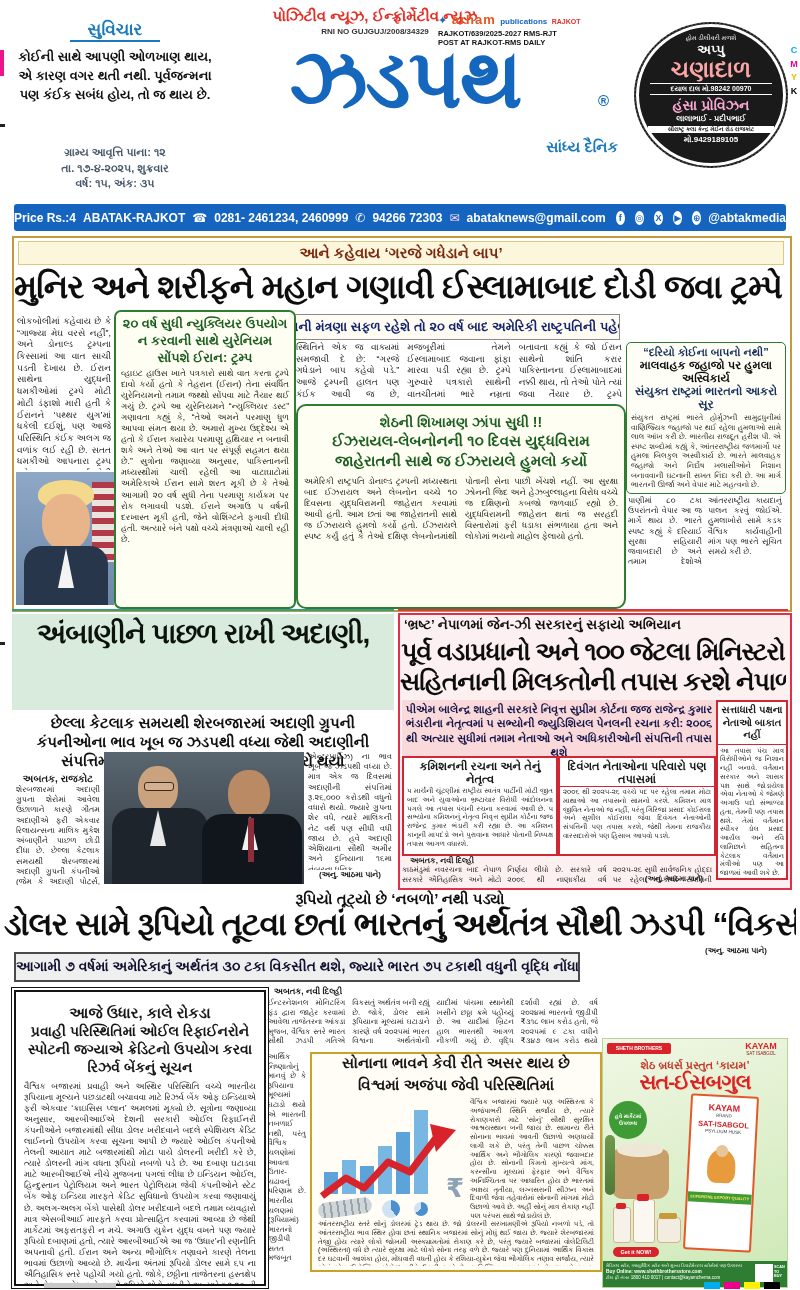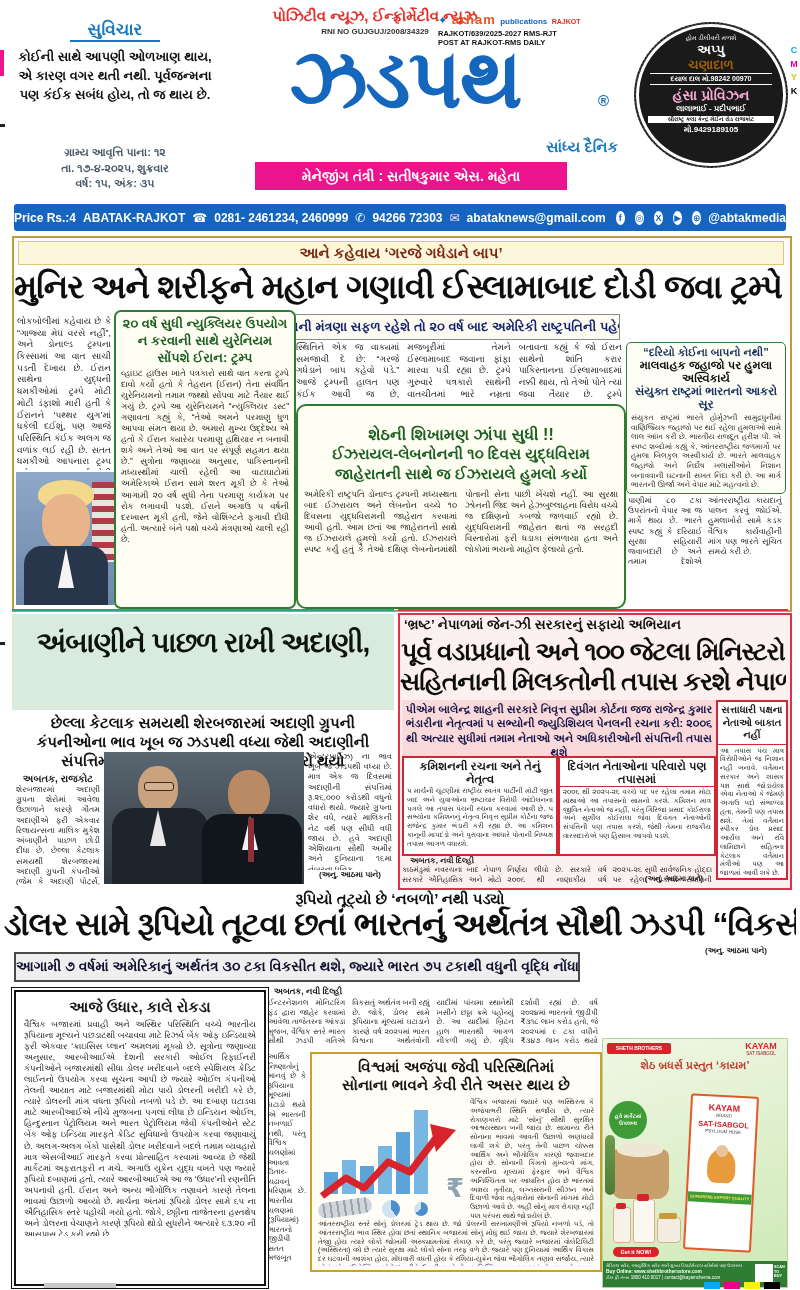--- a/index.html
+++ b/index.html
@@ -47,36 +47,35 @@
     <div class="c b" style="color:#47586b;font-size:11px;margin-top:2px">વર્ષ: ૧૫, અંક: ૩૫</div>
   </div>
 
   <div class="abs c b" style="left:205px;top:7px;width:340px;color:#e22f27;font-size:15px">પોઝિટીવ ન્યૂઝ, ઈન્ફ્રોર્મેટીવ ન્યૂઝ</div>
   <div class="abs c b" style="left:255px;top:27px;width:240px;color:#333;font-size:8px">RNI NO GUJGUJ/2008/34329</div>
 
   <div class="abs c b clip" style="left:195px;top:30px;width:420px;height:112px;color:#1566bd;font-size:82px;line-height:1.2;letter-spacing:-2px">ઝડપથ</div>
   <div class="abs b" style="left:598px;top:92px;color:#1566bd;font-size:15px">®</div>
   <div class="abs b" style="left:500px;top:138px;width:118px;text-align:right;color:#1a7ac0;font-size:15px">સાંધ્ય દૈનિક</div>
 
-  <div class="abs c" style="left:255px;top:162px;width:312px;height:28px;background:#ec148c;color:#fff;font-weight:bold;font-size:14px;line-height:28px">મેનેજીંગ તંત્રી : સતીષકુમાર એસ. મહેતા</div>
 
   <div class="abs" style="left:438px;top:10px;width:180px;text-align:left">
     <span class="b" style="color:#1566bd;font-size:11px">✦</span>
     <span class="b" style="color:#e8551e;font-size:13px;letter-spacing:1px">arham</span>
     <span style="color:#1566bd;font-size:8px;font-weight:bold">publications</span>
     <span style="color:#e22f27;font-size:7px;font-weight:bold">RAJKOT</span>
     <div class="b" style="color:#111;font-size:7.5px;margin-top:1px">RAJKOT/639/2025-2027 RMS-RJT</div>
     <div class="b" style="color:#111;font-size:7.5px">POST AT RAJKOT-RMS DAILY</div>
   </div>
 
   <div class="abs" style="left:634px;top:22px;width:150px;height:142px;border:2px dotted #444;border-radius:50%;background:#1a1a1a;box-shadow:0 0 0 3px #fff inset">
     <div class="c" style="padding-top:10px">
       <div style="color:#fff;font-size:6.5px">હોમ ડીલીવરી મળશે</div>
       <div class="b" style="color:#fff;font-size:13px">અપ્પુ</div>
-      <div class="b" style="color:#a16207;font-size:13px;line-height:1">ચણાદાળ</div>
+      <div class="b" style="color:#fca5a5;font-size:23px;line-height:1">ચણાદાળ</div>
       <div class="b" style="color:#fff;font-size:7px;border-top:1px solid #fff;border-bottom:1px solid #fff;margin:2px 14px;padding:1px 0">દયાલ દાલ મો.98242 00970</div>
       <div class="b" style="color:#f9a8d4;font-size:14px">હંસા પ્રોવિઝન</div>
       <div class="b" style="color:#fff;font-size:8px">લાલાભાઈ - પ્રદીપભાઈ</div>
       <div style="color:#111;background:#fff;font-size:6px;margin:2px 12px;font-weight:bold">સૌરાષ્ટ્ર કલા કેન્દ્ર મેઈન રોડ રાજકોટ</div>
       <div class="b" style="color:#fff;font-size:8px">મો.9429189105</div>
     </div>
   </div>
 
   <div class="abs" style="left:14px;top:204px;width:772px;height:27px;background:#1464c0;border-radius:3px;display:flex;align-items:center;justify-content:center;color:#fff;font-weight:bold;font-size:12px;gap:7px;white-space:nowrap">
     <span>Price Rs.:4</span>
@@ -114,40 +113,40 @@
   </div>
 
   <div class="abs green-box clip" style="left:114px;top:310px;width:178px;height:295px">
     <div class="gtitle clip" style="font-size:13px;line-height:1.3;padding:4px 4px 2px 4px;height:48px">૨૦ વર્ષ સુધી ન્યુક્લિયર ઉપયોગ ન કરવાની સાથે યુરેનિયમ સોંપશે ઈરાન: ટ્રમ્પ</div>
     <div class="j t85 clip" style="padding:2px 5px;height:232px">વ્હાઇટ હાઉસ ખાતે પત્રકારો સાથે વાત કરતા ટ્રમ્પે દાવો કર્યો હતો કે તેહરાન (ઈરાન) તેના સંવર્ધિત યુરેનિયમનો તમામ જથ્થો સોંપવા માટે તૈયાર થઈ ગયું છે. ટ્રમ્પે આ યુરેનિયમને “ન્યુક્લિયર ડસ્ટ” ગણાવતા કહ્યું કે, “તેઓ અમને પરમાણુ ધુળ આપવા સંમત થયા છે. અમારો મુખ્ય ઉદ્દેશ્ય એ હતો કે ઈરાન ક્યારેય પરમાણુ હથિયાર ન બનાવી શકે અને તેઓ આ વાત પર સંપૂર્ણ સહમત થયા છે.” સુત્રોના જણાવ્યા અનુસાર, પાકિસ્તાનની મધ્યસ્થીમાં ચાલી રહેલી આ વાટાઘાટોમાં અમેરિકાએ ઈરાન સામે શરત મૂકી છે કે તેઓ આગામી ૨૦ વર્ષ સુધી તેના પરમાણુ કાર્યક્રમ પર રોક લગાવવી પડશે. ઈરાને અગાઉ ૫ વર્ષની દરખાસ્ત મૂકી હતી, જેને વોશિંગ્ટને ફગાવી દીધી હતી. અત્યારે બંને પક્ષો વચ્ચે મંત્રણાઓ ચાલી રહી છે.</div>
   </div>
 
   <div class="abs j t9 clip" style="left:296px;top:342px;width:326px;height:60px;column-count:3;column-gap:8px">સ્થિતિને એક જ વાક્યમાં સમજાવી દે છે: “ગરજે ગધેડાને બાપ કહેવો પડે.” આજે ટ્રમ્પની હાલત પણ કંઈક આવી જ છે, મજબૂરીમાં તેમને ઈસ્લામાબાદ જવાના ફાંફા મારવા પડી રહ્યા છે. ટ્રમ્પે ગુરુવારે પત્રકારો સાથેની વાતચીતમાં ભારે નમ્રતા બતાવતા કહ્યું કે જો ઈરાન સાથેનો શાંતિ કરાર પાકિસ્તાનના ઈસ્લામાબાદમાં નક્કી થાય, તો તેઓ પોતે ત્યાં જવા તૈયાર છે. ટ્રમ્પે પાકિસ્તાનના પીએમ શહેબાઝ શરીફ અને આર્મી ચીફ અસીમ મુનીરના મોં ફાટ વખાણ કરતા કહ્યું કે તેઓ શાંતિ માટે સાચે જ પ્રતિબદ્ધ છે.</div>
 
   <div class="abs green-box clip" style="left:296px;top:404px;width:326px;height:201px;border-radius:10px">
-    <div class="gtitle" style="font-size:16px;padding-top:20px">શેઠની શિખામણ ઝાંપા સુધી !!</div>
+    <div class="gtitle" style="font-size:14px;padding-top:8px">શેઠની શિખામણ ઝાંપા સુધી !!</div>
     <div class="gtitle clip" style="font-size:15px;line-height:1.3;padding:0 6px;height:42px">ઈઝરાયલ-લેબનોનની ૧૦ દિવસ યુદ્ધવિરામ જાહેરાતની સાથે જ ઈઝરાયલે હુમલો કર્યો</div>
     <div class="j t85 clip" style="padding:3px 6px;height:142px;column-count:2;column-gap:8px">અમેરિકી રાષ્ટ્રપતિ ડોનાલ્ડ ટ્રમ્પની મધ્યસ્થતા બાદ ઈઝરાયલ અને લેબનોન વચ્ચે ૧૦ દિવસના યુદ્ધવિરામની જાહેરાત કરવામાં આવી હતી. આમ છતાં આ જાહેરાતની સાથે જ ઈઝરાયલે હુમલો કર્યો હતો. ઈઝરાયલે સ્પષ્ટ કર્યું હતું કે તેઓ દક્ષિણ લેબનોનમાંથી પોતાની સેના પાછી ખેંચશે નહીં. આ સુરક્ષા ઝોનની જિદ અને હેઝબુલ્લાહના વિરોધ વચ્ચે જ દક્ષિણનો કબજો જળવાઈ રહ્યો છે. યુદ્ધવિરામની જાહેરાત થતાં જ સરહદી વિસ્તારોમાં ફરી ધડાકા સંભળાયા હતા અને લોકોમાં ભયનો માહોલ ફેલાયો હતો.</div>
   </div>
 
 
   <div class="abs clip" style="left:626px;top:342px;width:158px;height:150px;border:1.5px solid #2e7d32;border-radius:5px;background:#fffef6">
     <div class="c b navy" style="font-size:11px;padding-top:3px">“દરિયો કોઈના બાપનો નથી”</div>
     <div class="c b" style="font-size:11.5px;color:#0d0d0d">માલવાહક જહાજો પર હુમલા અસ્વિકાર્ય</div>
     <div class="c b navy" style="font-size:11.5px">સંયુક્ત રાષ્ટ્રમાં ભારતનો આકરો સૂર</div>
     <div class="j t75 clip" style="padding:2px 4px;height:94px">સંયુકત રાષ્ટ્રમાં ભારતે હોર્મુઝની સામુદ્રધુનીમાં વાણિજ્યિક જહાજો પર થઈ રહેલા હુમલાઓ સામે લાલ આંખ કરી છે. ભારતીય રાજદૂત હરીશ પી. એ સ્પષ્ટ શબ્દોમાં કહ્યું કે, આંતરરાષ્ટ્રીય જળમાર્ગો પર હુમલા બિલકુલ અસ્વીકાર્ય છે. ભારતે માલવાહક જહાજો અને નિર્દોષ ખલાસીઓને નિશાન બનાવવાની ઘટનાની સખત નિંદા કરી છે. આ માર્ગ ભારતની ઊર્જા અને વેપાર માટે મહત્વનો છે.</div>
   </div>
 
   <div class="abs j t8 clip" style="left:628px;top:496px;width:154px;height:108px;column-count:2;column-gap:6px">પાણીમાં ૮૦ ટકા ઉપરાંતનો વેપાર આ જ માર્ગે થાય છે. ભારતે સ્પષ્ટ કહ્યું કે દરિયાઈ સુરક્ષા સહિયારી જવાબદારી છે અને તમામ દેશોએ આંતરરાષ્ટ્રીય કાયદાનું પાલન કરવું જોઈએ. હુમલાખોરો સામે કડક વૈશ્વિક કાર્યવાહીની માંગ પણ ભારતે સૂચિત સમયે કરી છે.</div>
 
   <div class="abs" style="left:12px;top:609px;width:382px;height:2px;background:#2ca089"></div>
   <div class="abs" style="left:398px;top:609px;width:390px;height:2px;background:#e0314b"></div>
 
   <div class="abs c clip" style="left:12px;top:614px;width:382px;height:96px;background:#d8ebdd">
-    <div class="b" style="font-size:28px;color:#0c120c;margin-top:13px;letter-spacing:-1px">અંબાણીને પાછળ રાખી અદાણી,</div>
+    <div class="b" style="font-size:28px;color:#0c120c;margin-top:4px;letter-spacing:-1px">અંબાણીને પાછળ રાખી અદાણી,</div>
   </div>
   <div class="abs c b clip" style="left:14px;top:714px;width:378px;height:56px;font-size:15px;line-height:1.25;color:#101010">છેલ્લા કેટલાક સમયથી શેરબજારમાં અદાણી ગ્રુપની કંપનીઓના ભાવ ખૂબ જ ઝડપથી વધ્યા જેથી અદાણીની સંપત્તિમાં રૂ.૨૯ હજાર કરોડથી વધુનો વધારો થયો</div>
   <div class="abs c b t10" style="left:16px;top:772px;width:84px">અબતક, રાજકોટ</div>
   <div class="abs j t8 clip" style="left:16px;top:785px;width:84px;height:100px">શેરબજારમાં અદાણી ગ્રુપના શેરોમાં આવેલા ઉછાળાને કારણે ગૌતમ અદાણીએ ફરી એકવાર રિલાયન્સના માલિક મુકેશ અંબાણીને પાછળ છોડી દીધા છે. છેલ્લા કેટલાક સમયથી શેરબજારમાં અદાણી ગ્રુપની કંપનીઓ (જેમ કે અદાણી પોર્ટ્સ, અદાણી પાવર અને અદાણી</div>
 
   <div class="abs clip" style="left:104px;top:752px;width:200px;height:132px;background:linear-gradient(180deg,#5a6670,#2f3840)">
     <div class="abs" style="left:34px;top:14px;width:40px;height:46px;background:#caa27e;border-radius:46%"></div>
     <div class="abs" style="left:40px;top:30px;width:28px;height:7px;border:1.5px solid #3a2c20;border-radius:3px;background:rgba(255,255,255,.15)"></div>
     <div class="abs" style="left:8px;top:56px;width:96px;height:76px;background:#1d242c;border-radius:20px 20px 0 0"></div>
     <div class="abs" style="left:46px;top:58px;width:16px;height:36px;background:#e9e9e9;clip-path:polygon(50% 0,0 100%,100% 100%)"></div>
@@ -183,31 +182,32 @@
   <div class="abs c b t8" style="left:402px;top:856px;width:80px">અબતક, નવી દિલ્હી</div>
   <div class="abs j t75 clip" style="left:402px;top:856px;width:310px;height:26px;column-count:3;column-gap:6px;padding-top:9px">કાઠમંડુમાં નવરચના બાદ નેપાળ સરકારે ઐતિહાસિક અને મોટો નિર્ણય લીધો છે. સરકારે વર્ષ ૨૦૦૬ થી નાણાકીય વર્ષ ૨૦૨૫-૨૬ સુધી સાર્વજનિક હોદ્દા પર રહેલા લોકોની સંપત્તિની તપાસ કરવા માટે ૫ સભ્યોની</div>
   <div class="abs c b t75" style="left:636px;top:874px;width:76px">(અનુ. આઠમા પાને)</div>
 
   <div class="abs c b" style="left:0;top:890px;width:800px;font-size:15px;color:#0f0f0f">રૂપિયો તૂટ્યો છે ‘નબળો’ નથી પડ્યો</div>
   <div class="abs c b clip" style="left:4px;top:906px;width:792px;height:44px;font-size:32px;letter-spacing:-1px;color:#0d0d0d;white-space:nowrap">ડોલર સામે રૂપિયો તૂટવા છતાં ભારતનું અર્થતંત્ર સૌથી ઝડપી “વિકસીત”: IMF</div>
   <div class="abs c b" style="left:14px;top:952px;width:562px;height:26px;border:2px solid #4a4a4a;background:#efefef;font-size:14px;line-height:25px;color:#101030;white-space:nowrap;overflow:hidden">આગામી ૭ વર્ષમાં અમેરિકાનું અર્થતંત્ર ૩૦ ટકા વિકસીત થશે, જ્યારે ભારત ૭૫ ટકાથી વધુની વૃદ્ધિ નોંધાવશે</div>
   <div class="abs c b t8" style="left:688px;top:946px;width:96px">(અનુ. આઠમા પાને)</div>
 
   <div class="abs clip" style="left:14px;top:990px;width:248px;height:292px;border:2px solid #141414;outline:1px solid #141414;outline-offset:2px;background:#fff">
-    <div class="c b" style="font-size:15px;padding-top:6px">આજે ઉધાર, કાલે રોકડા</div>
+    <div class="c b" style="font-size:15px;padding-top:12px">આજે ઉધાર, કાલે રોકડા</div>
+    <div class="c b clip" style="font-size:14px;line-height:1.3;padding:0 8px;height:56px">પ્રવાહી પરિસ્થિતિમાં ઓઈલ રિફાઈનરોને સ્પોટની જગ્યાએ ક્રેડિટનો ઉપયોગ કરવા રિઝર્વ બેંકનું સૂચન</div>
     <div class="j t85 clip" style="padding:3px 8px;height:214px">વૈશ્વિક બજારમાં પ્રવાહી અને અસ્થિર પરિસ્થિતિ વચ્ચે ભારતીય રૂપિયાના મૂલ્યને પછડાટથી બચાવવા માટે રિઝર્વ બેંક ઓફ ઇન્ડિયાએ ફરી એકવાર ‘ક્રાઇસિસ પ્લાન’ અમલમાં મૂક્યો છે. સૂત્રોના જણાવ્યા અનુસાર, આરબીઆઈએ દેશની સરકારી ઓઈલ રિફાઈનરી કંપનીઓને બજારમાંથી સીધા ડોલર ખરીદવાને બદલે સ્પેશિયલ ક્રેડિટ લાઈનનો ઉપયોગ કરવા સૂચના આપી છે જ્યારે ઓઈલ કંપનીઓ તેલની આયાત માટે બજારમાંથી મોટા પાયે ડોલરની ખરીદી કરે છે, ત્યારે ડોલરની માંગ વધતા રૂપિયો નબળો પડે છે. આ દબાણ ઘટાડવા માટે આરબીઆઈએ નીચે મુજબના પગલાં લીધા છે ઇન્ડિયન ઓઈલ, હિન્દુસ્તાન પેટ્રોલિયમ અને ભારત પેટ્રોલિયમ જેવી કંપનીઓને સ્ટેટ બેંક ઓફ ઇન્ડિયા મારફતે ક્રેડિટ સુવિધાનો ઉપયોગ કરવા જણાવાયું છે. અલગ-અલગ બેંકો પાસેથી ડોલર ખરીદવાને બદલે તમામ વ્યવહારો માત્ર એસબીઆઈ મારફતે કરવા પ્રોત્સાહિત કરવામાં આવ્યા છે જેથી માર્કેટમાં અફરાતફરી ન મચે. અગાઉ યુક્રેન યુદ્ધ વખતે પણ જ્યારે રૂપિયો દબાણમાં હતો, ત્યારે આરબીઆઈએ આ જ ‘ઉધાર’ની રણનીતિ અપનાવી હતી. ઈરાન અને અન્ય ભૌગોલિક તણાવને કારણે તેલના ભાવમાં ઉછાળો આવ્યો છે. માર્ચના અંતમાં રૂપિયો ડોલર સામે ૬૫ ના ઐતિહાસિક સ્તરે પહોંચી ગયો હતો. જોકે, છઠ્ઠીના તાજેતરના હસ્તક્ષેપ અને ડોલરના વેચાણને કારણે રૂપિયો થોડો સુધરીને અત્યારે ૬૩.૨૦ ની આસપાસ ટ્રેડ કરી રહ્યો છે.</div>
   </div>
 
   <div class="abs c b t85" style="left:268px;top:986px;width:80px">અબતક, નવી દિલ્હી</div>
   <div class="abs j t75 clip" style="left:268px;top:998px;width:330px;height:50px;column-count:4;column-gap:7px">ઈન્ટરનેશનલ મોનિટરિંગ ફંડ દ્વારા જાહેર કરવામાં આવેલા તાજેતરના આંકડા મુજબ, વૈશ્વિક સ્તરે ભારત સૌથી ઝડપી ગતિએ વિકસતું અર્થતંત્ર બની રહ્યું છે. જોકે, ડોલર સામે રૂપિયાના મૂલ્યમાં ઘટાડાને કારણે વર્ષ ૨૦૨૫માં ભારત વિશ્વના અર્થતંત્રોની યાદીમાં પાંચમા સ્થાનેથી ખસીને છઠ્ઠા ક્રમે પહોંચ્યું છે. આ યાદીમાં બ્રિટન હાલ ભારતથી આગળ નીકળી ગયું છે. વૃદ્ધિ દર્શાવી રહ્યાં છે. વર્ષ ૨૦૨૪માં ભારતનો જીડીપી ₹૩૧૮ લાખ કરોડ હતો, જે ૨૦૨૫માં ૯ ટકા વધીને ₹૩૪૭ લાખ કરોડ થયો છે. ચાલુ વર્ષે તેમાં ૧૧ ટકાના જંગી ઉછાળા સાથે તે ₹૩૮૫ લાખ કરોડ થવાનો અંદાજ છે. ઈન્ટરનેશનલ મોનિટરિંગ ફંડના પ્રોજેક્શન મુજબ, આગામી સાત વર્ષોમાં ભારતની આર્થિક પ્રગતિ આશ્ચર્યજનક હશે ૨૦૨૪ થી ૨૦૩૧ દરમિયાન ભારતનું અર્થતંત્ર ૭૫ ટકાથી વધુ વિકસિત થવાની ધારણા છે</div>
   <div class="abs j t75 clip" style="left:268px;top:1052px;width:38px;height:232px">આર્થિક નિષ્ણાતોનું માનવું છે કે રૂપિયાના મૂલ્યમાં ઘટાડો થયો એ ભારતની નબળાઈ નથી, પરંતુ વૈશ્વિક ચલણોમાં આવતા ઉતાર-ચઢાવનું પરિણામ છે. ભારતીય ચલણમાં (રૂપિયામાં) ભારતનો જીડીપી સતત મજબૂત</div>
 
   <div class="abs clip" style="left:310px;top:1052px;width:288px;height:216px;border:2.5px solid #c9a227;background:#fffdf6">
+    <div class="c b" style="font-size:15px;color:#151515">સોનાના ભાવને કેવી રીતે અસર થાય છે</div>
     <div class="c b" style="font-size:15px;padding-top:4px;color:#151515">વિશ્વમાં અજંપા જેવી પરિસ્થિતિમાં</div>
-    <div class="c b" style="font-size:15px;color:#151515">સોનાના ભાવને કેવી રીતે અસર થાય છે</div>
 
     <div class="abs clip" style="left:6px;top:46px;width:148px;height:118px">
       <div class="abs" style="left:6px;bottom:24px;width:14px;height:22px;background:#5ba3d9"></div>
       <div class="abs" style="left:24px;bottom:24px;width:14px;height:34px;background:#79b7e3"></div>
       <div class="abs" style="left:42px;bottom:24px;width:14px;height:28px;background:#5ba3d9"></div>
       <div class="abs" style="left:60px;bottom:24px;width:14px;height:48px;background:#79b7e3"></div>
       <div class="abs" style="left:78px;bottom:24px;width:14px;height:62px;background:#5ba3d9"></div>
       <div class="abs" style="left:96px;bottom:24px;width:14px;height:84px;background:#79b7e3"></div>
       <svg width="148" height="118" style="position:absolute;left:0;top:0">
         <polyline points="4,96 28,78 46,88 70,62 92,72 118,38" fill="none" stroke="#d8232a" stroke-width="7" stroke-linejoin="round"></polyline>
@@ -223,20 +223,21 @@
     <div class="abs j t7 clip" style="left:6px;top:166px;width:276px;height:46px">આંતરરાષ્ટ્રીય સ્તરે સોનું ડોલરમાં ટ્રેડ થાય છે. જો ડોલરની સરખામણીએ રૂપિયો નબળો પડે, તો આંતરરાષ્ટ્રીય ભાવ સ્થિર હોવા છતાં સ્થાનિક બજારમાં સોનું મોંઘું થઈ જાય છે. જ્યારે શેરબજારમાં તેજી હોય ત્યારે લોકો જોખમી અસ્ક્યામતોમાં રોકાણ કરે છે, પરંતુ જ્યારે બજારમાં વોલેટિલિટી (અસ્થિરતા) વધે છે ત્યારે સુરક્ષા માટે લોકો સોના તરફ વળે છે. જ્યારે પણ દુનિયામાં આર્થિક વિકાસ દર ઘટવાની આશંકા હોય, મોંઘવારી વધતી હોય કે રશિયા-યુક્રેન જેવા ભૌગોલિક તણાવ સર્જાય, ત્યારે સોનું એક ‘ડિફેન્સિવ એસેટ’ તરીકે ઉભરી આવે છે. અનિશ્ચિતતાના સમયમાં રોકાણકારો અન્ય જોખમી મિલકતોમાંથી નાણાં ખેંચીને સોનામાં રોકે છે, જેને કારણે તેની કિંમતોમાં તેજી આવે છે.</div>
   </div>
 
   <div class="abs clip" style="left:602px;top:1038px;width:184px;height:248px;background:linear-gradient(160deg,#f0f7e4,#cde8b5);border:1px solid #b8d49a">
     <div class="abs c" style="left:4px;top:4px;width:64px;height:11px;background:#d8232a;color:#fff;font-size:5px;font-weight:bold;line-height:11px;border-radius:2px">SHETH BROTHERS</div>
     <div class="abs c" style="right:4px;top:3px;width:44px">
       <div class="b" style="color:#d8232a;font-size:9px;line-height:1">KAYAM</div>
       <div style="color:#8a1a1a;font-size:4.5px">SAT ISABGOL</div>
     </div>
     <div class="abs c b" style="left:0;top:20px;width:184px;color:#c0392b;font-size:11px">શેઠ બ્રધર્સ પ્રસ્તુત ‘કાયમ’</div>
+    <div class="abs c b" style="left:0;top:31px;width:184px;color:#d8232a;font-size:21px;letter-spacing:-1px;text-shadow:1px 1px 0 #f7e2b0">સત-ઈસબગુલ</div>
 
     <div class="abs c" style="left:6px;top:62px;width:38px;height:38px;border-radius:50%;background:#3f9b36;color:#fff;font-size:5.5px;font-weight:bold;display:flex;align-items:center;justify-content:center;padding:2px;box-sizing:border-box">હવે માર્કેટમાં ઉપલબ્ધ</div>
 
     <div class="abs" style="left:8px;top:108px;width:58px;height:52px;background:#c9a briefly"></div>
     <div class="abs" style="left:8px;top:110px;width:58px;height:50px;background:#c7a06b;border-radius:8px 8px 12px 12px"></div>
     <div class="abs" style="left:14px;top:104px;width:46px;height:14px;background:#efe7d6;border-radius:50%"></div>
     <div class="abs" style="left:2px;top:96px;width:10px;height:60px;background:linear-gradient(180deg,#6f9a4e,#4e7a37);border-radius:5px"></div>
 
     <div class="abs clip" style="left:84px;top:56px;width:64px;height:152px;background:#fff;border:2px solid #e2592a;transform:rotate(3deg);border-radius:3px">
       <div class="c b" style="color:#d8232a;font-size:9px;margin-top:6px">KAYAM</div>

